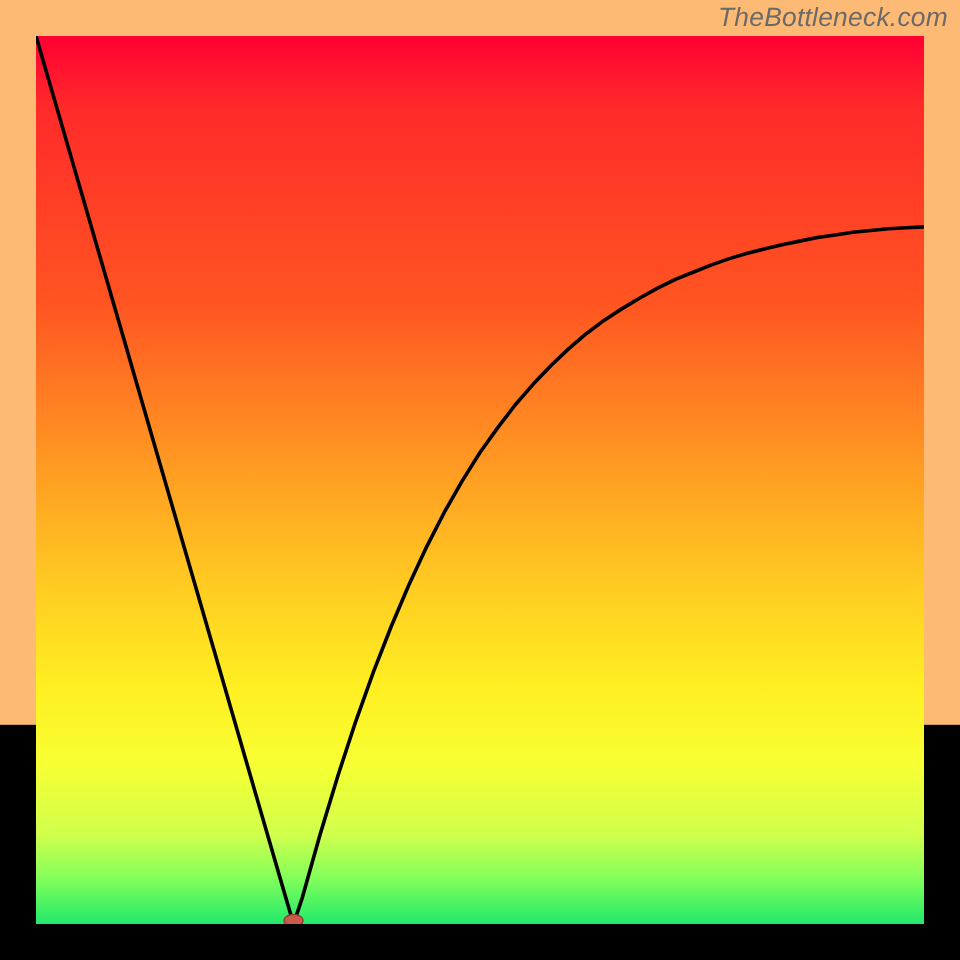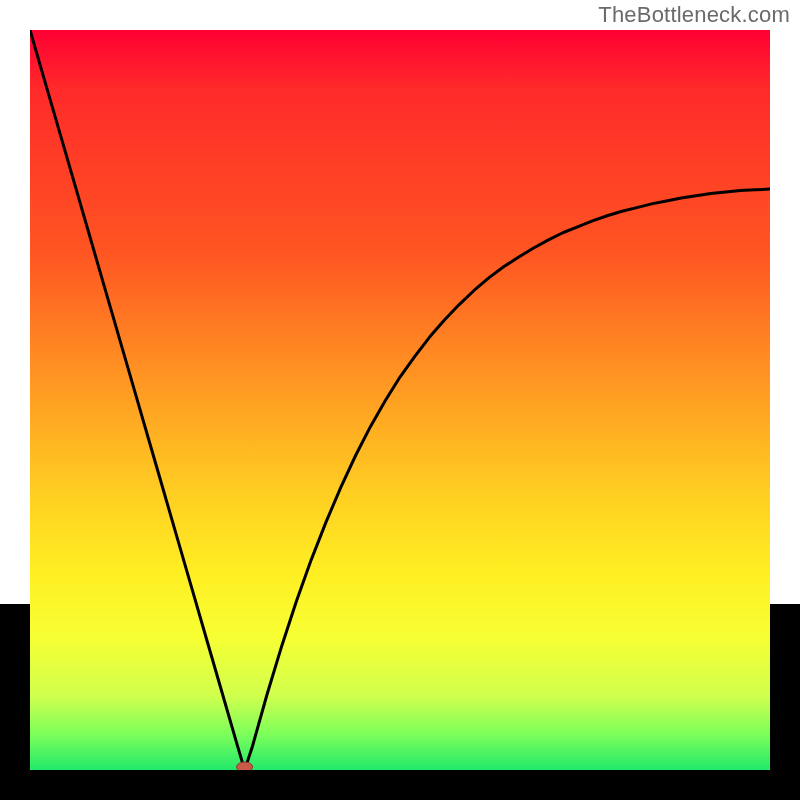--- a/index.html
+++ b/index.html
@@ -8,21 +8,22 @@
     width: 800px;
     height: 800px;
     overflow: hidden;
     background: #000;
     font-family: Arial, Helvetica, sans-serif;
   }
   .frame {
     position: relative;
     width: 800px;
     height: 604px;
-    background: #ffffff;
+    background: #fdba74;
+    font-style: italic;
   }
   .plot-area {
     position: absolute;
     left: 30px;
     top: 30px;
     width: 740px;
     height: 740px;
     
     background: linear-gradient(
       to bottom,

